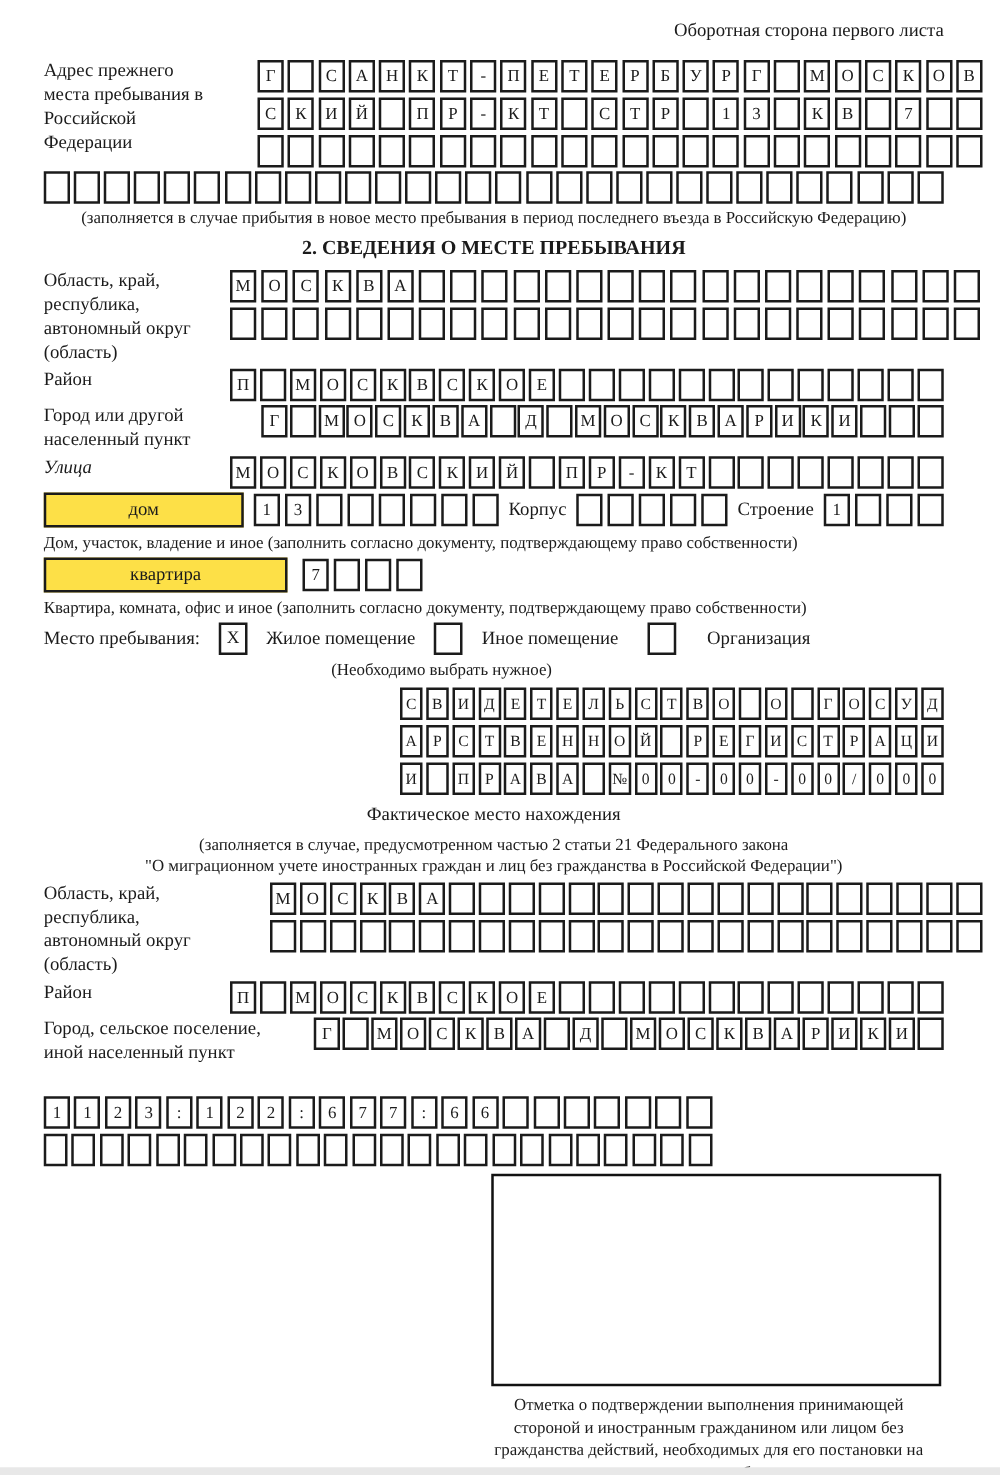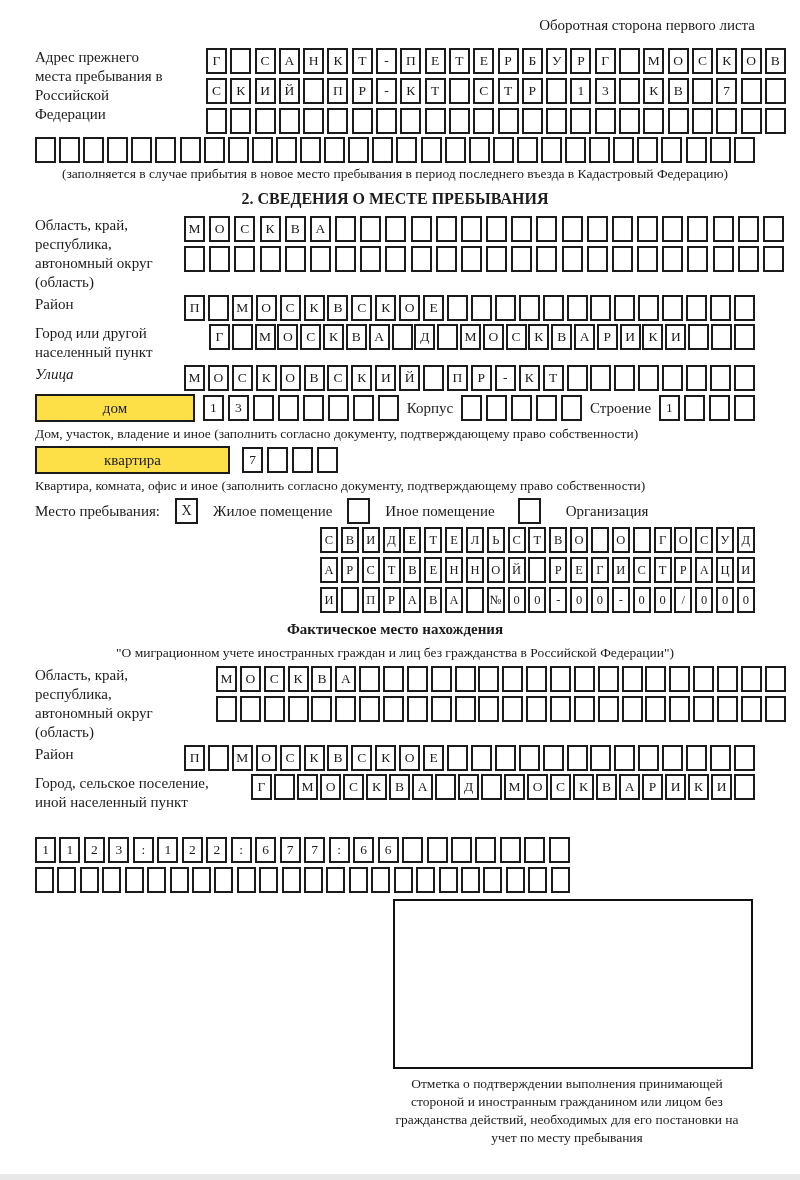--- a/index.html
+++ b/index.html
@@ -17,21 +17,21 @@
   .cells + .cells{margin-top:4px;}
   .cell{
     flex:0 0 auto;box-sizing:border-box;width:21px;height:26px;
     border:2px solid #1b1b1b;display:flex;align-items:center;justify-content:center;
     font-size:13.5px;line-height:1;background:#fff;
   }
   .cells.sm .cell{width:18px;font-size:12.5px;}
   .cells.tight .cell{width:19px;}
   .note{font-size:13.5px;line-height:17px;text-align:center;margin:2px 0 4px 0;}
   .sec-title{font-size:16px;font-weight:bold;text-align:center;margin:8px 0 8px 0;}
-  .sub-title{font-size:15px;font-weight:bold;text-align:center;margin:8px 0 6px 0;}
+  .sub-title{font-size:15px;font-weight:normal;text-align:center;margin:8px 0 6px 0;}
   .namedbox{
     box-sizing:border-box;height:28px;border:2px solid #1b1b1b;
     display:flex;align-items:center;justify-content:center;font-size:15px;background:#fde047;
   }
   .inline-row{display:flex;align-items:center;margin-bottom:3px;}
   .ilabel{font-size:15px;line-height:19px;}
   .cb{
     box-sizing:border-box;width:23px;height:26px;border:2px solid #1b1b1b;
     display:flex;align-items:center;justify-content:center;font-size:14px;background:#fff;
   }
@@ -155,21 +155,21 @@
       <span class="cell"></span>
       <span class="cell"></span>
       <span class="cell"></span>
       <span class="cell"></span>
       <span class="cell"></span>
       <span class="cell"></span>
       <span class="cell"></span>
       <span class="cell"></span>
       <span class="cell"></span>
     </div>
-  <div class="note">(заполняется в случае прибытия в новое место пребывания в период последнего въезда в Кадастровый Федерацию)</div>
+  <div class="note">(заполняется в случае прибытия в новое место пребывания в период последнего въезда в Российскую Федерацию)</div>
 
   <div class="sec-title">2. СВЕДЕНИЯ О МЕСТЕ ПРЕБЫВАНИЯ</div>
 
   <div class="frow">
     <div class="flabel" style="flex-basis:118px;">Область, край, республика, автономный округ (область)</div>
     <div class="cellcol" style="width:600px;">
       <div class="cells" style="width:600px;">
           <span class="cell">М</span>
           <span class="cell">О</span>
           <span class="cell">С</span>
@@ -357,20 +357,21 @@
 
   <div class="inline-row" style="column-gap:15px;">
     <div class="ilabel">Место пребывания:</div>
     <div class="cb">X</div>
     <div class="ilabel">Жилое помещение</div>
     <div class="cb"></div>
     <div class="ilabel">Иное помещение</div>
     <div class="cb" style="margin-left:8px;"></div>
     <div class="ilabel" style="margin-left:10px;">Организация</div>
   </div>
+  <div class="leftnote" style="margin-left:230px;margin-bottom:6px;">(Необходимо выбрать нужное)</div>
 
   <div class="frow">
     <div class="spacer"></div>
     <div class="cellcol" style="width:435px;">
       <div class="cells sm" style="width:435px;">
           <span class="cell">С</span>
           <span class="cell">В</span>
           <span class="cell">И</span>
           <span class="cell">Д</span>
           <span class="cell">Е</span>
@@ -434,20 +435,21 @@
           <span class="cell">0</span>
           <span class="cell">/</span>
           <span class="cell">0</span>
           <span class="cell">0</span>
           <span class="cell">0</span>
         </div>
     </div>
   </div>
 
   <div class="sub-title">Фактическое место нахождения</div>
+  <div class="note" style="margin:0;">(заполняется в случае, предусмотренном частью 2 статьи 21 Федерального закона</div>
   <div class="note" style="margin:0 0 5px 0;">"О миграционном учете иностранных граждан и лиц без гражданства в Российской Федерации")</div>
 
   <div class="frow">
     <div class="flabel" style="flex-basis:150px;">Область, край, республика, автономный округ (область)</div>
     <div class="cellcol" style="width:570px;">
       <div class="cells" style="width:570px;">
           <span class="cell">М</span>
           <span class="cell">О</span>
           <span class="cell">С</span>
           <span class="cell">К</span>

